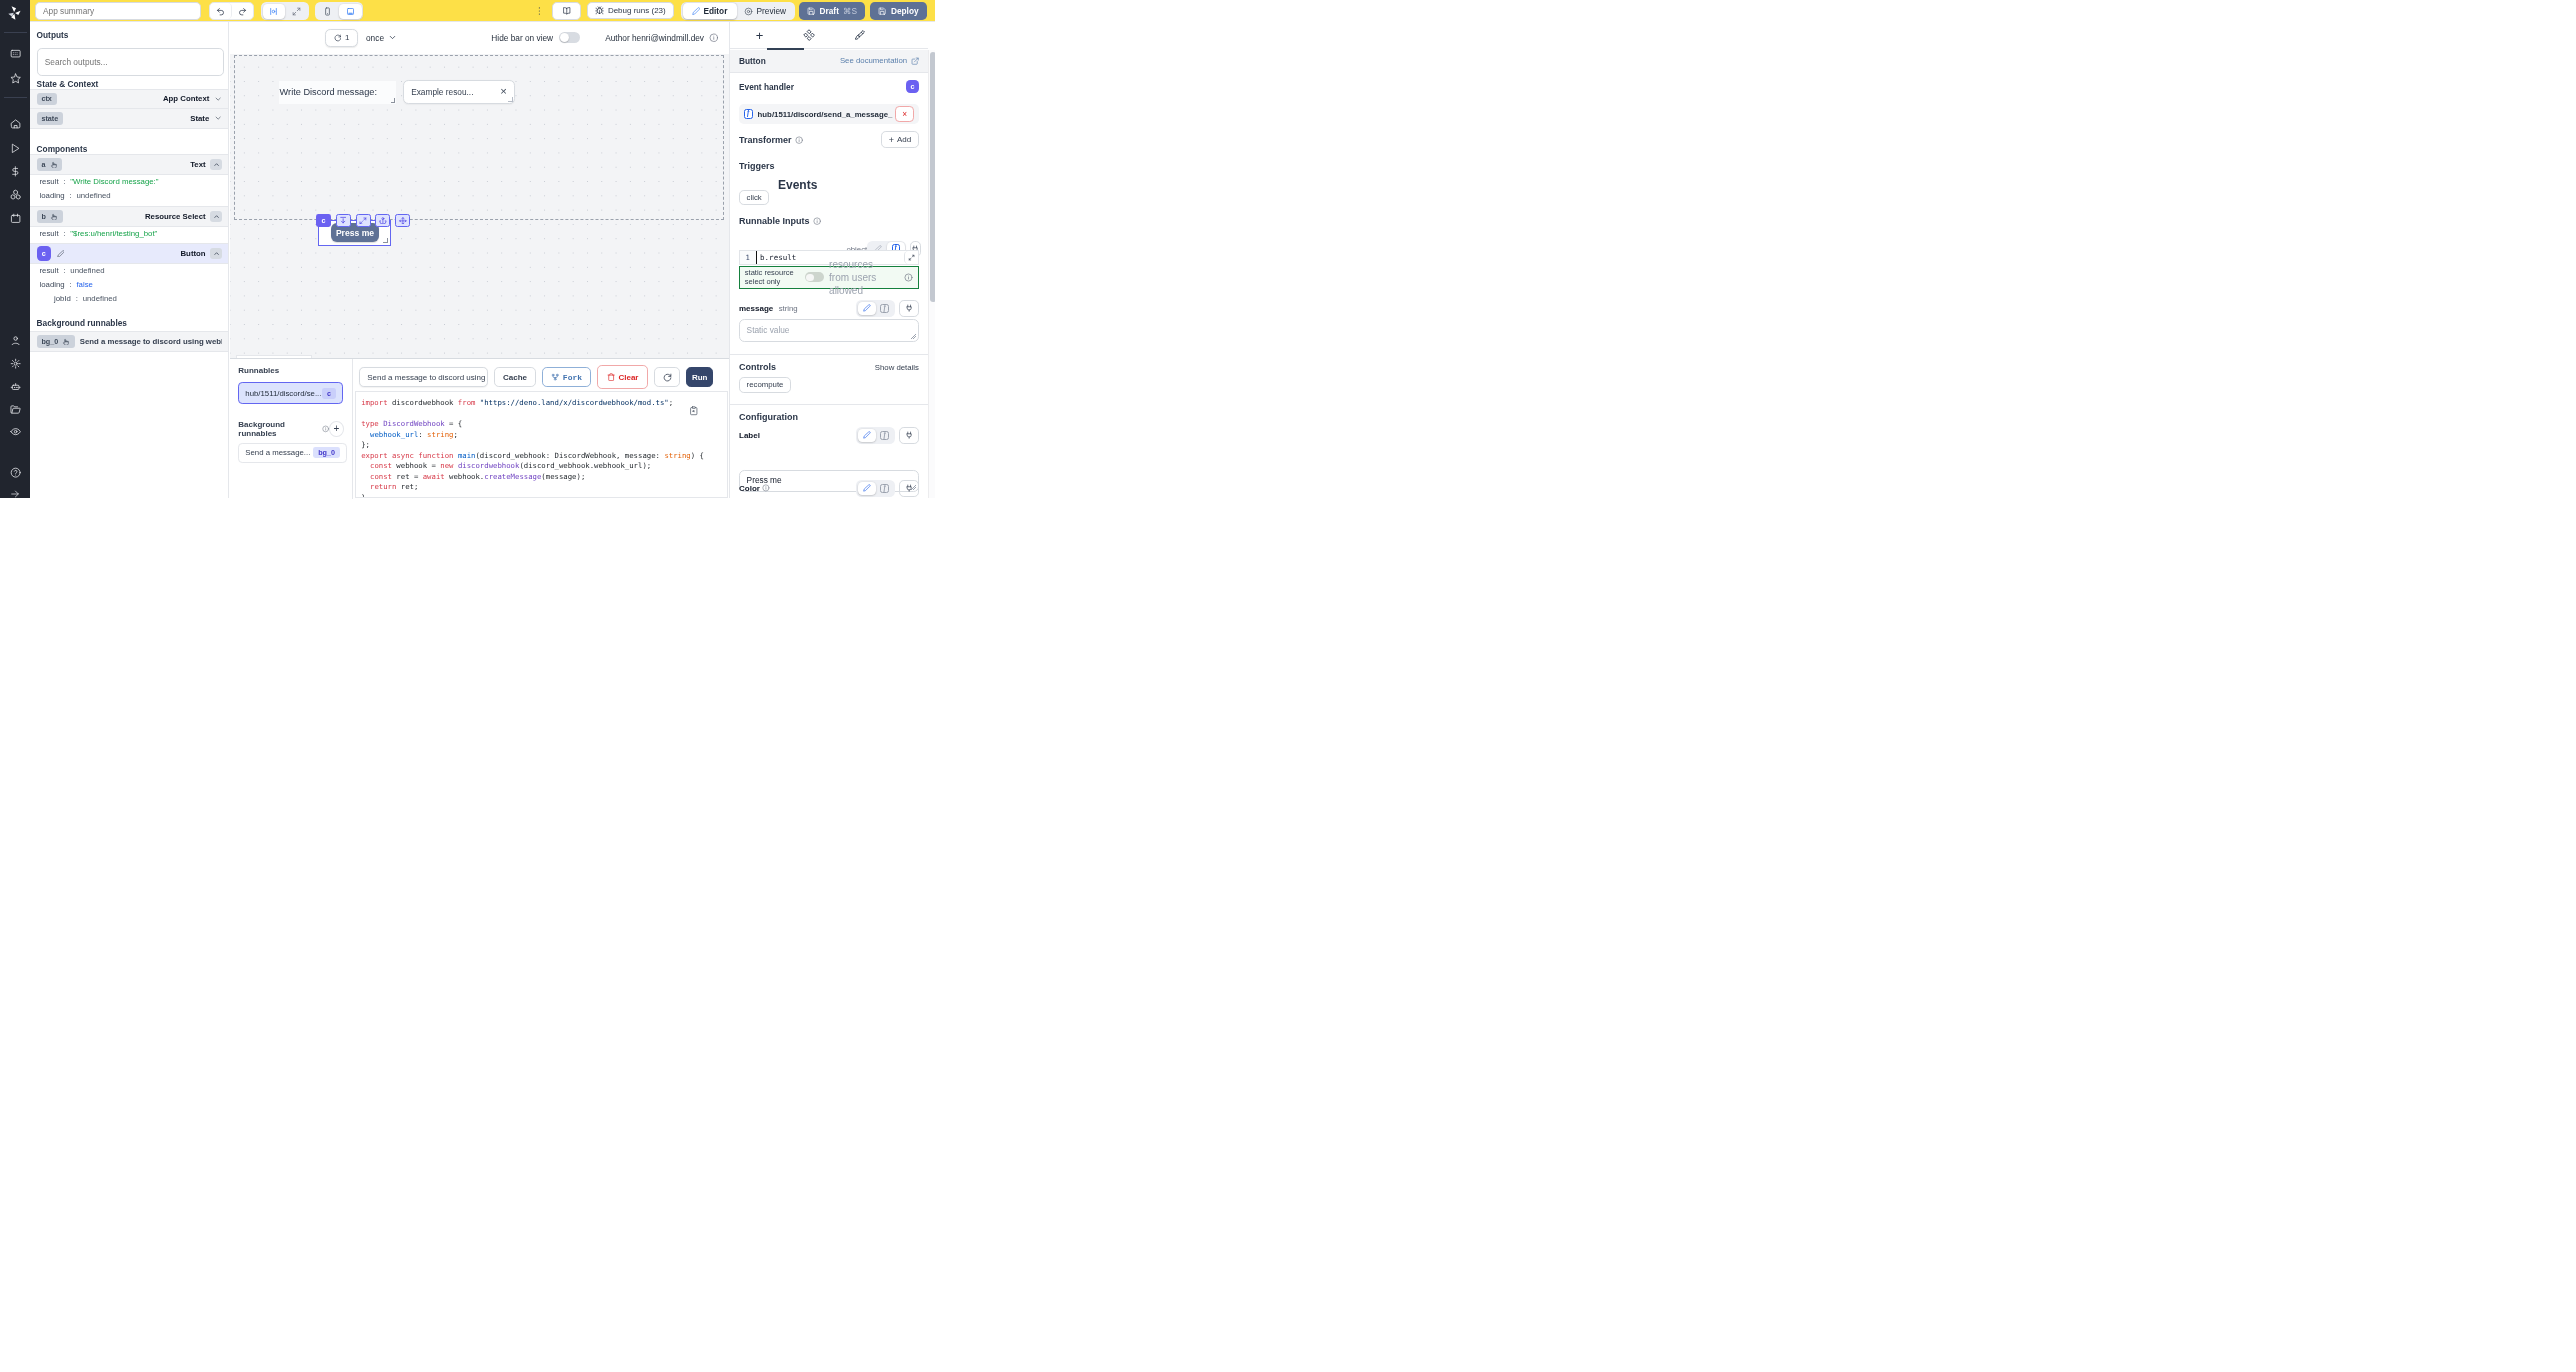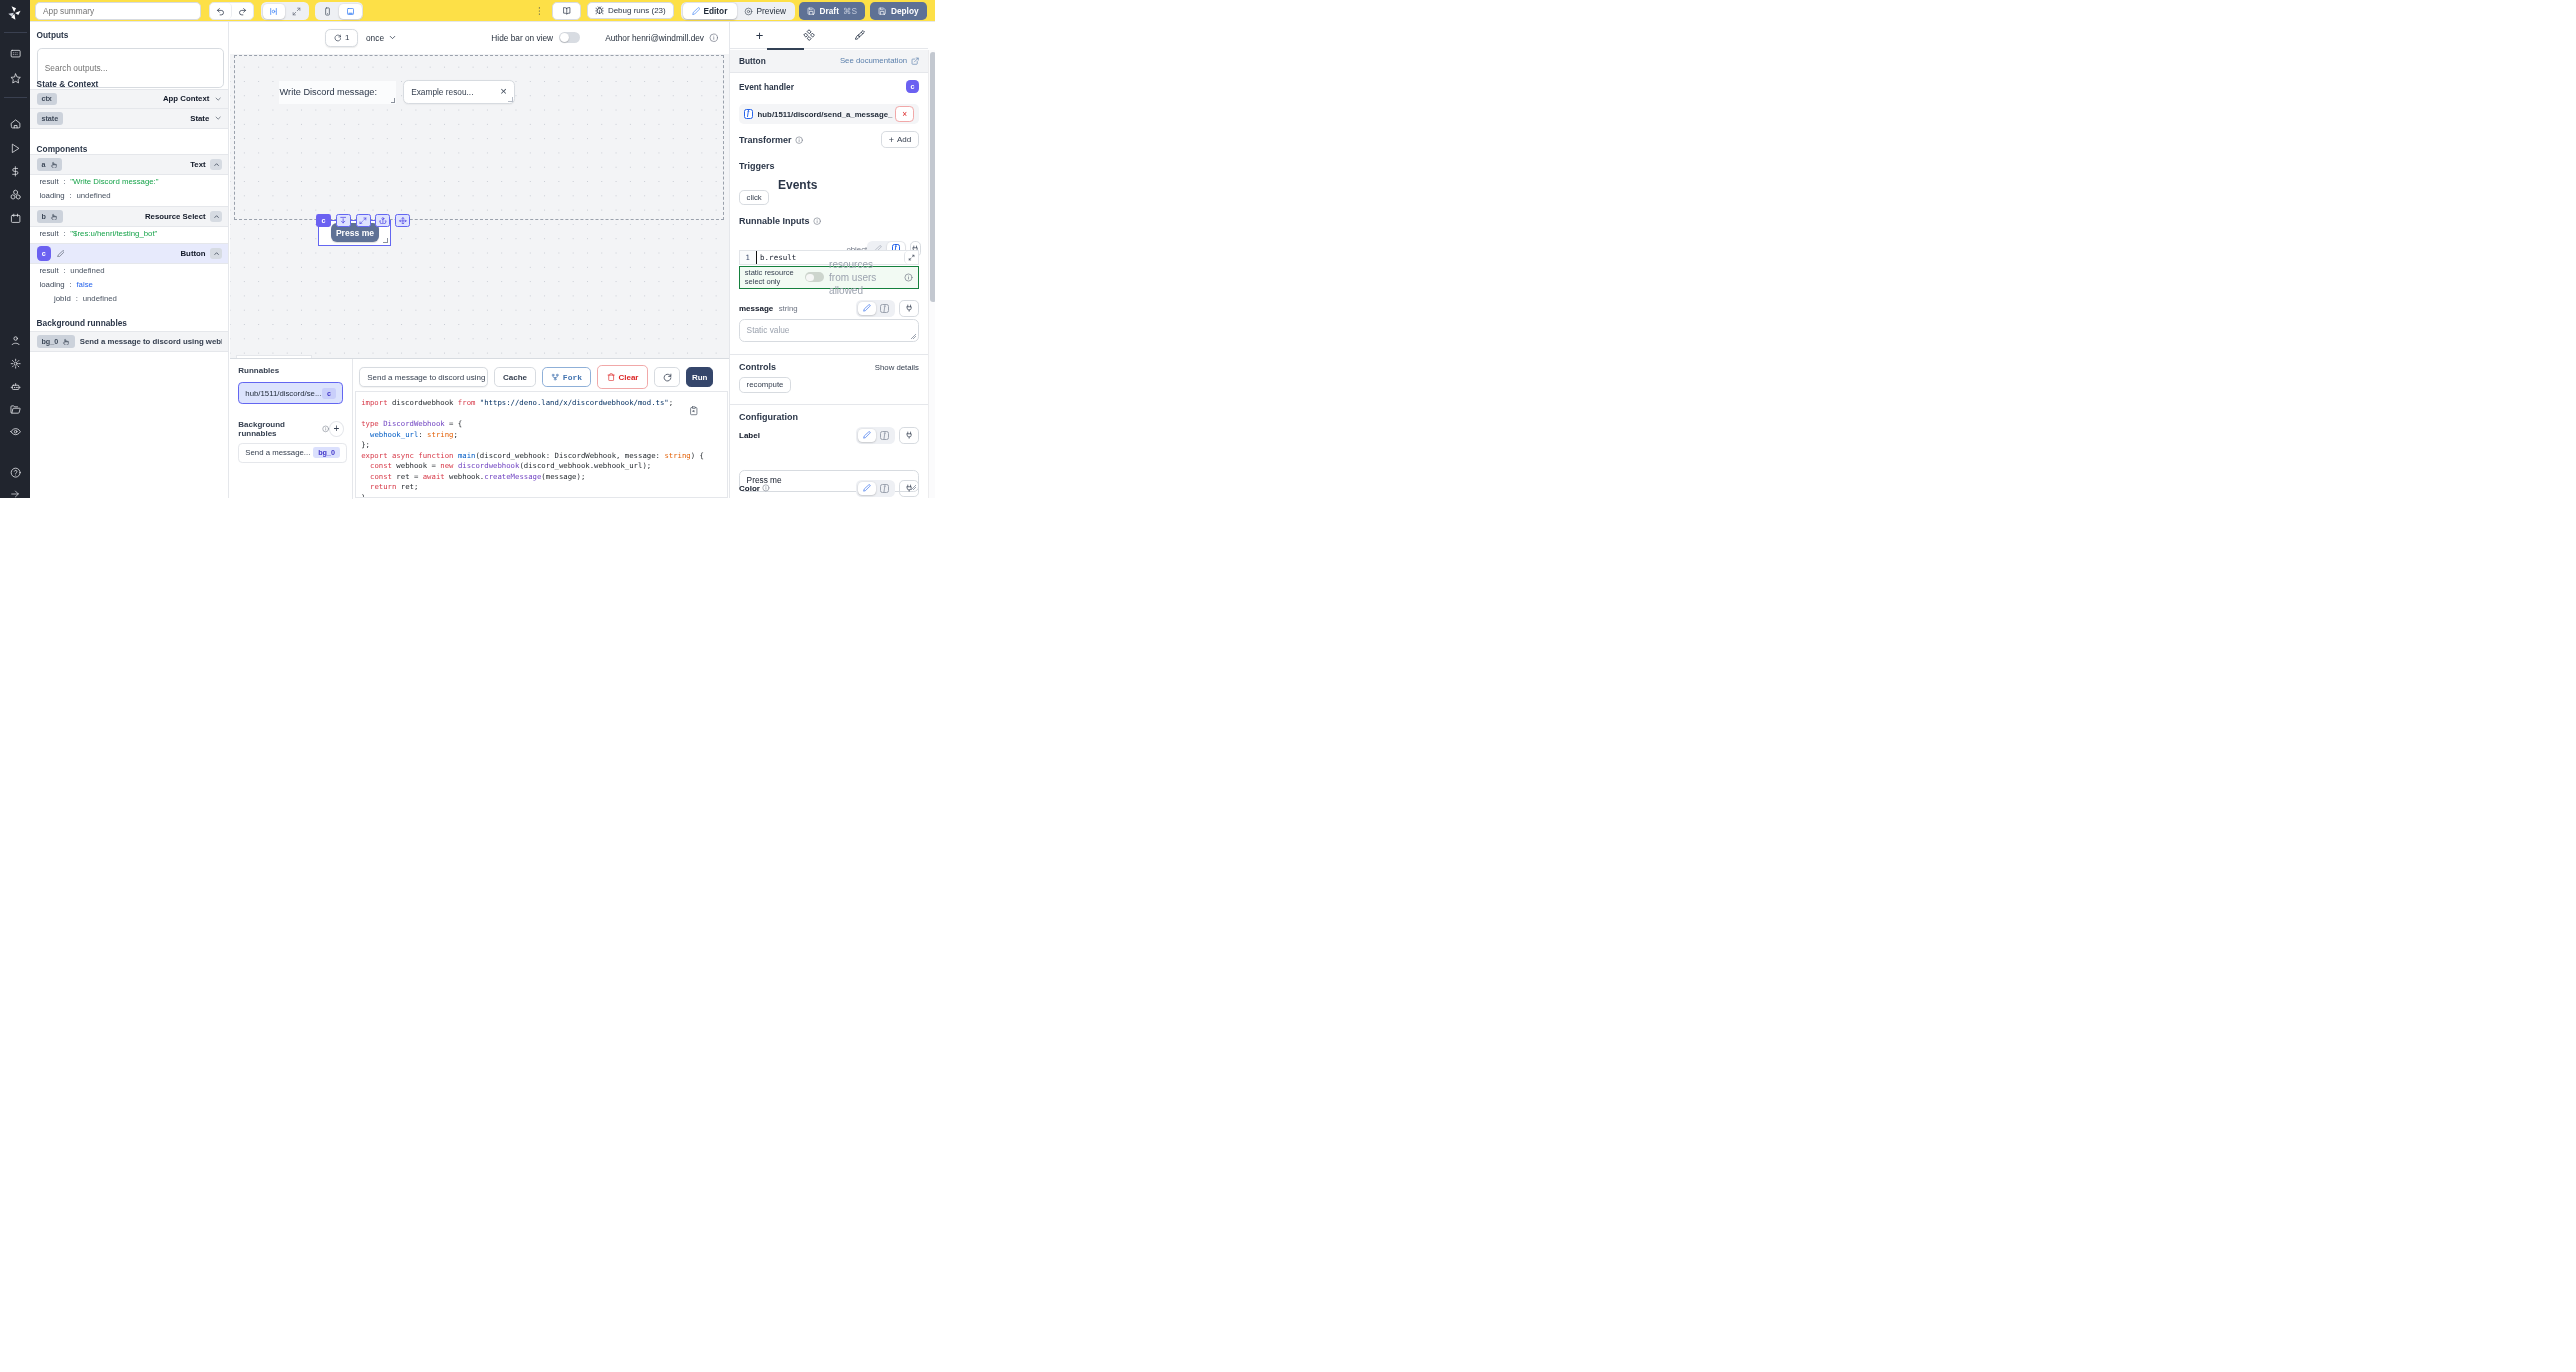--- a/index.html
+++ b/index.html
@@ -237,21 +237,21 @@
           <path d="M19 21H5a2 2 0 0 1-2-2V5a2 2 0 0 1 2-2h11l5 5v11a2 2 0 0 1-2 2z"></path>
           <polyline points="17 21 17 13 7 13 7 21"></polyline>
           <polyline points="7 3 7 8 15 8"></polyline>
         </svg>
       <span>Deploy</span>
     </div>
   </div>
 
   <div class="abs" style="left:30px;top:22px;width:199px;height:476px;background:#fff;border-right:0.6px solid #e5e7eb;overflow:hidden;">
     <div class="abs hdr14" style="left:6.6px;top:7.8px;">Outputs</div>
-    <input class="abs" style="left: 6.6px; top: 26px; width: 187px; height: 40px; border: 0.6px solid rgb(215, 219, 224); border-radius: 4.8px; padding: 0px 7.2px; font-size: 8.3px; outline: none; font-family: inherit;" placeholder="Search outputs...">
+    <input class="abs" style="left: 6.6px; top: 26px; width: 187px; height: 28px; border: 0.6px solid rgb(215, 219, 224); border-radius: 4.8px; padding: 0px 7.2px; font-size: 8.3px; outline: none; font-family: inherit;" placeholder="Search outputs...">
     <div class="abs hdr14" style="left:6.6px;top:57px;">State &amp; Context</div>
 
     <div class="abs row" style="left:0;top:67px;width:199px;height:19.7px;background:#f3f4f6;border-top:0.6px solid #e5e7eb;border-bottom:0.6px solid #e5e7eb;padding:0 6.6px;">
       <span class="badge-gray">ctx</span>
       <span style="margin-left:auto;font-size:7.8px;font-weight:700;color:#111827;">App Context</span>
       <svg class="ic" viewBox="0 0 24 24" style="width:8.3px;height:8.3px;color:#4b5563;margin-left:4.8px;">
           <polyline points="6 9 12 15 18 9"></polyline>
         </svg>
     </div>
     <div class="abs row" style="left:0;top:87px;width:199px;height:19.7px;background:#f3f4f6;border-bottom:0.6px solid #e5e7eb;padding:0 6.6px;">

